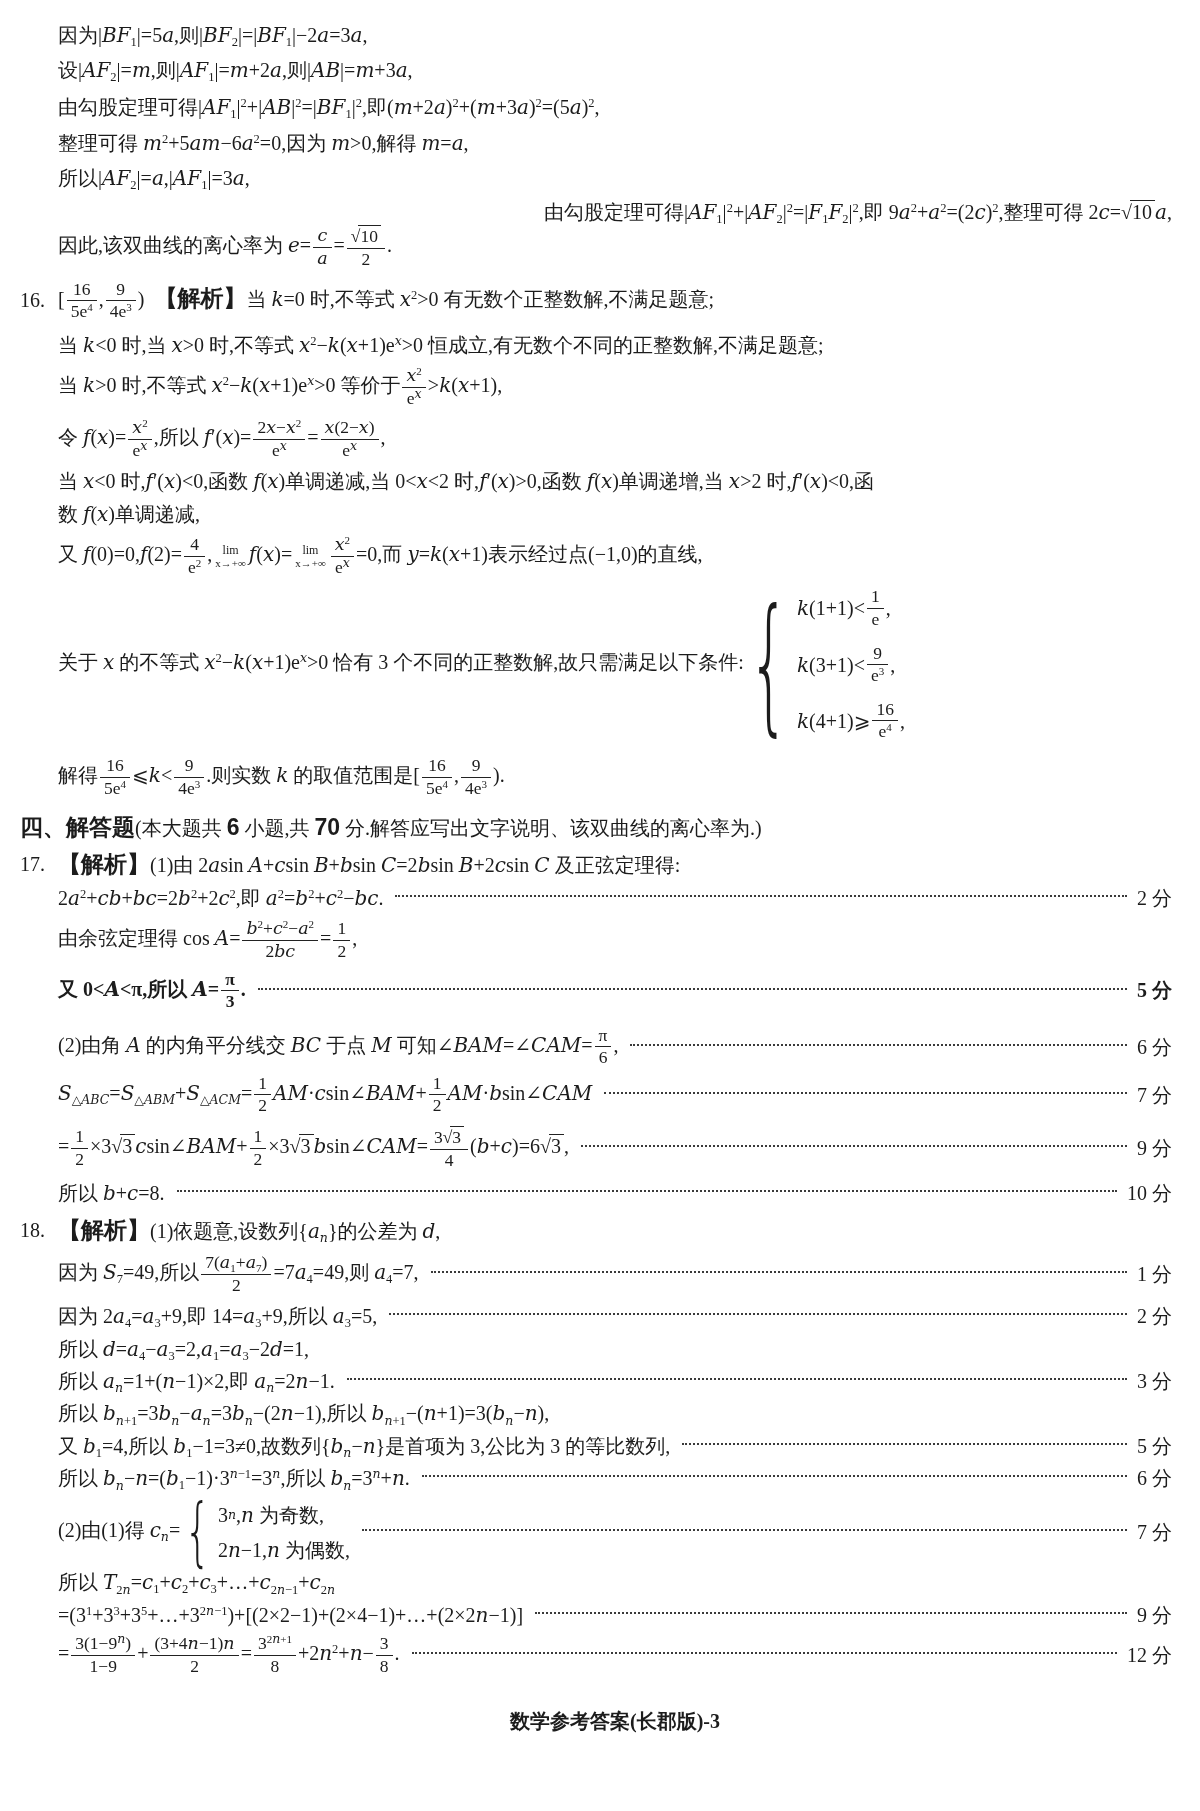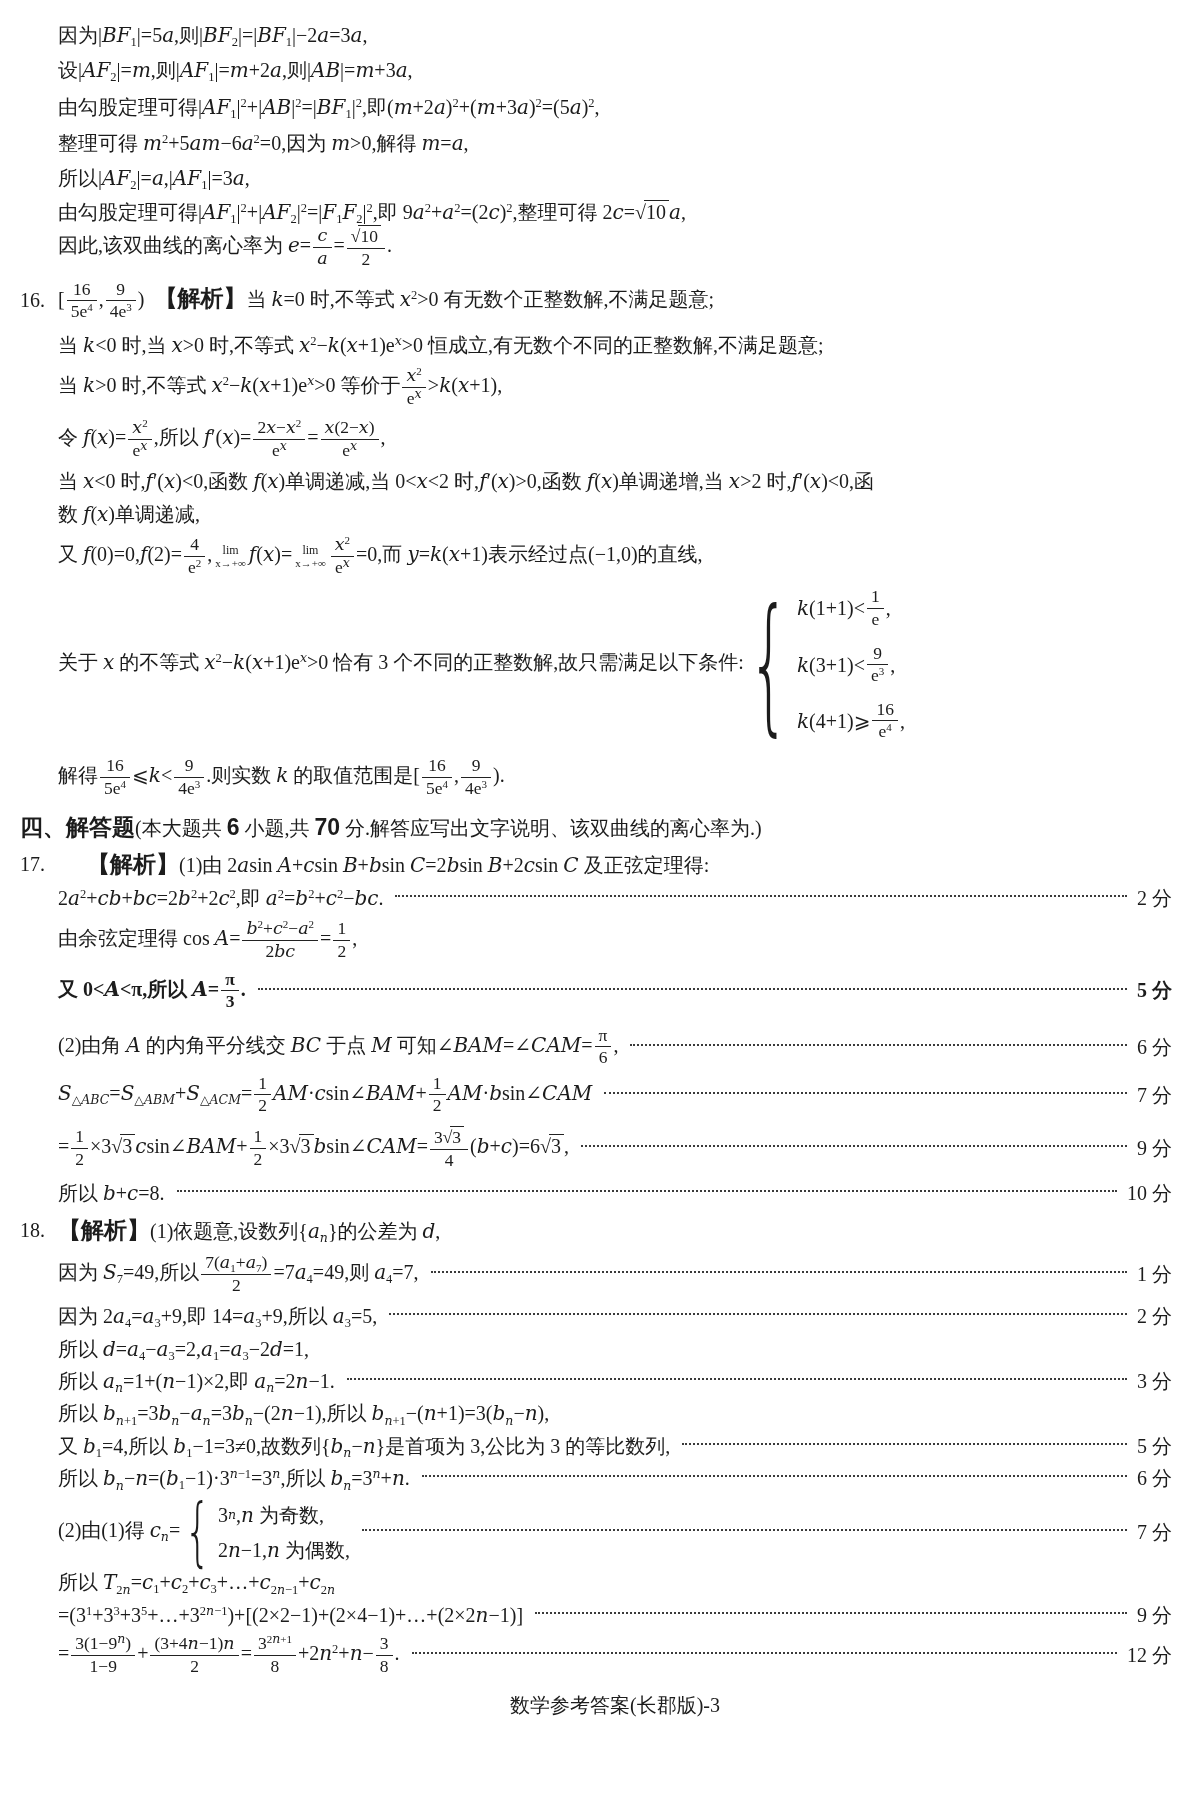--- a/index.html
+++ b/index.html
@@ -54,21 +54,21 @@
       </div>
       <div class="line" style="margin-top: 10px;">
         <span class="content"><span class="t">由勾股定理可得|</span><span class="v"><span class="t">AF</span></span><sub><span class="t">1</span></sub><span class="t">|</span><sup><span class="t">2</span></sup><span class="t">+|</span><span class="v"><span class="t">AB</span></span><span class="t">|</span><sup><span class="t">2</span></sup><span class="t">=|</span><span class="v"><span class="t">BF</span></span><sub><span class="t">1</span></sub><span class="t">|</span><sup><span class="t">2</span></sup><span class="t">,即(</span><span class="v"><span class="t">m</span></span><span class="t">+2</span><span class="v"><span class="t">a</span></span><span class="t">)</span><sup><span class="t">2</span></sup><span class="t">+(</span><span class="v"><span class="t">m</span></span><span class="t">+3</span><span class="v"><span class="t">a</span></span><span class="t">)</span><sup><span class="t">2</span></sup><span class="t">=(5</span><span class="v"><span class="t">a</span></span><span class="t">)</span><sup><span class="t">2</span></sup><span class="t">,</span></span>
       </div>
       <div class="line" style="margin-top: 10px;">
         <span class="content"><span class="t">整理可得 </span><span class="v"><span class="t">m</span></span><sup><span class="t">2</span></sup><span class="t">+5</span><span class="v"><span class="t">am</span></span><span class="t">−6</span><span class="v"><span class="t">a</span></span><sup><span class="t">2</span></sup><span class="t">=0,因为 </span><span class="v"><span class="t">m</span></span><span class="t">&gt;0,解得 </span><span class="v"><span class="t">m</span></span><span class="t">=</span><span class="v"><span class="t">a</span></span><span class="t">,</span></span>
       </div>
       <div class="line" style="margin-top: 8px;">
         <span class="content"><span class="t">所以|</span><span class="v"><span class="t">AF</span></span><sub><span class="t">2</span></sub><span class="t">|=</span><span class="v"><span class="t">a</span></span><span class="t">,|</span><span class="v"><span class="t">AF</span></span><sub><span class="t">1</span></sub><span class="t">|=3</span><span class="v"><span class="t">a</span></span><span class="t">,</span></span>
       </div>
-      <div class="line" style="margin-top: 8px;">
+      <div class="line" style="margin-top: 8px; justify-content: flex-end;">
         <span class="content"><span class="t">由勾股定理可得|</span><span class="v"><span class="t">AF</span></span><sub><span class="t">1</span></sub><span class="t">|</span><sup><span class="t">2</span></sup><span class="t">+|</span><span class="v"><span class="t">AF</span></span><sub><span class="t">2</span></sub><span class="t">|</span><sup><span class="t">2</span></sup><span class="t">=|</span><span class="v"><span class="t">F</span></span><sub><span class="t">1</span></sub><span class="v"><span class="t">F</span></span><sub><span class="t">2</span></sub><span class="t">|</span><sup><span class="t">2</span></sup><span class="t">,即 9</span><span class="v"><span class="t">a</span></span><sup><span class="t">2</span></sup><span class="t">+</span><span class="v"><span class="t">a</span></span><sup><span class="t">2</span></sup><span class="t">=(2</span><span class="v"><span class="t">c</span></span><span class="t">)</span><sup><span class="t">2</span></sup><span class="t">,整理可得 2</span><span class="v"><span class="t">c</span></span><span class="t">=</span><span class="r"><span class="rs">√</span><span class="rb"><span class="t">10</span></span></span><span class="v"><span class="t">a</span></span><span class="t">,</span></span>
       </div>
       <div class="line" style="">
         <span class="content"><span class="t">因此,该双曲线的离心率为 </span><span class="v"><span class="t">e</span></span><span class="t">=</span><span class="f"><span class="fn"><span class="v"><span class="t">c</span></span></span><span class="fd"><span class="v"><span class="t">a</span></span></span></span><span class="t">=</span><span class="f"><span class="fn"><span class="r"><span class="rs">√</span><span class="rb"><span class="t">10</span></span></span></span><span class="fd"><span class="t">2</span></span></span><span class="t">.</span></span>
       </div>
       <div class="line" style="margin-top: 10px;">
         <span class="num">16.</span>
         <span class="content"><span class="t">[</span><span class="f"><span class="fn"><span class="t">16</span></span><span class="fd"><span class="t">5e</span><sup><span class="t">4</span></sup></span></span><span class="t">,</span><span class="f"><span class="fn"><span class="t">9</span></span><span class="fd"><span class="t">4e</span><sup><span class="t">3</span></sup></span></span><span class="t">)  </span><span class="bd"><span class="t">【解析】</span></span><span class="t">当 </span><span class="v"><span class="t">k</span></span><span class="t">=0 时,不等式 </span><span class="v"><span class="t">x</span></span><sup><span class="t">2</span></sup><span class="t">&gt;0 有无数个正整数解,不满足题意;</span></span>
       </div>
       <div class="line" style="margin-top: 10px;">
@@ -91,21 +91,21 @@
       </div>
       <div class="line" style="margin-top: 10px;">
         <span class="content"><span class="t">关于 </span><span class="v"><span class="t">x</span></span><span class="t"> 的不等式 </span><span class="v"><span class="t">x</span></span><sup><span class="t">2</span></sup><span class="t">−</span><span class="v"><span class="t">k</span></span><span class="t">(</span><span class="v"><span class="t">x</span></span><span class="t">+1)e</span><sup><span class="v"><span class="t">x</span></span></sup><span class="t">&gt;0 恰有 3 个不同的正整数解,故只需满足以下条件:</span><span class="cases big"><span class="cbrace">{</span><span class="crows"><span class="crow"><span class="v"><span class="t">k</span></span><span class="t">(1+1)&lt;</span><span class="f"><span class="fn"><span class="t">1</span></span><span class="fd"><span class="t">e</span></span></span><span class="t">,</span></span><span class="crow"><span class="v"><span class="t">k</span></span><span class="t">(3+1)&lt;</span><span class="f"><span class="fn"><span class="t">9</span></span><span class="fd"><span class="t">e</span><sup><span class="t">3</span></sup></span></span><span class="t">,</span></span><span class="crow"><span class="v"><span class="t">k</span></span><span class="t">(4+1)⩾</span><span class="f"><span class="fn"><span class="t">16</span></span><span class="fd"><span class="t">e</span><sup><span class="t">4</span></sup></span></span><span class="t">,</span></span></span></span></span>
       </div>
       <div class="line" style="margin-top: 14px;">
         <span class="content"><span class="t">解得</span><span class="f"><span class="fn"><span class="t">16</span></span><span class="fd"><span class="t">5e</span><sup><span class="t">4</span></sup></span></span><span class="t">⩽</span><span class="v"><span class="t">k</span></span><span class="t">&lt;</span><span class="f"><span class="fn"><span class="t">9</span></span><span class="fd"><span class="t">4e</span><sup><span class="t">3</span></sup></span></span><span class="t">.则实数 </span><span class="v"><span class="t">k</span></span><span class="t"> 的取值范围是[</span><span class="f"><span class="fn"><span class="t">16</span></span><span class="fd"><span class="t">5e</span><sup><span class="t">4</span></sup></span></span><span class="t">,</span><span class="f"><span class="fn"><span class="t">9</span></span><span class="fd"><span class="t">4e</span><sup><span class="t">3</span></sup></span></span><span class="t">).</span></span>
       </div>
       <div class="line outdent" style="margin-top: 14px;">
         <span class="content"><span class="bd"><span class="t">四、解答题</span></span><span class="t">(本大题共 </span><span class="bd"><span class="t">6</span></span><span class="t"> 小题,共 </span><span class="bd"><span class="t">70</span></span><span class="t"> 分.解答应写出文字说明、该双曲线的离心率为.)</span></span>
       </div>
-      <div class="line" style="margin-top: 6px; gap: 29px;">
+      <div class="line" style="margin-top: 6px;">
         <span class="num">17.</span>
         <span class="content"><span class="bd"><span class="t">【解析】</span></span><span class="t">(1)由 2</span><span class="v"><span class="t">a</span></span><span class="t">sin </span><span class="v"><span class="t">A</span></span><span class="t">+</span><span class="v"><span class="t">c</span></span><span class="t">sin </span><span class="v"><span class="t">B</span></span><span class="t">+</span><span class="v"><span class="t">b</span></span><span class="t">sin </span><span class="v"><span class="t">C</span></span><span class="t">=2</span><span class="v"><span class="t">b</span></span><span class="t">sin </span><span class="v"><span class="t">B</span></span><span class="t">+2</span><span class="v"><span class="t">c</span></span><span class="t">sin </span><span class="v"><span class="t">C</span></span><span class="t"> 及正弦定理得:</span></span>
       </div>
       <div class="line" style="margin-top: 6px;">
         <span class="content"><span class="t">2</span><span class="v"><span class="t">a</span></span><sup><span class="t">2</span></sup><span class="t">+</span><span class="v"><span class="t">cb</span></span><span class="t">+</span><span class="v"><span class="t">bc</span></span><span class="t">=2</span><span class="v"><span class="t">b</span></span><sup><span class="t">2</span></sup><span class="t">+2</span><span class="v"><span class="t">c</span></span><sup><span class="t">2</span></sup><span class="t">,即 </span><span class="v"><span class="t">a</span></span><sup><span class="t">2</span></sup><span class="t">=</span><span class="v"><span class="t">b</span></span><sup><span class="t">2</span></sup><span class="t">+</span><span class="v"><span class="t">c</span></span><sup><span class="t">2</span></sup><span class="t">−</span><span class="v"><span class="t">bc</span></span><span class="t">.</span></span>
         <span class="leader"></span>
         <span class="score">2 分</span>
       </div>
       <div class="line" style="margin-top: 8px;">
         <span class="content"><span class="t">由余弦定理得 cos </span><span class="v"><span class="t">A</span></span><span class="t">=</span><span class="f"><span class="fn"><span class="v"><span class="t">b</span></span><sup><span class="t">2</span></sup><span class="t">+</span><span class="v"><span class="t">c</span></span><sup><span class="t">2</span></sup><span class="t">−</span><span class="v"><span class="t">a</span></span><sup><span class="t">2</span></sup></span><span class="fd"><span class="t">2</span><span class="v"><span class="t">bc</span></span></span></span><span class="t">=</span><span class="f"><span class="fn"><span class="t">1</span></span><span class="fd"><span class="t">2</span></span></span><span class="t">,</span></span>
@@ -182,16 +182,16 @@
         <span class="content"><span class="t">=(3</span><sup><span class="t">1</span></sup><span class="t">+3</span><sup><span class="t">3</span></sup><span class="t">+3</span><sup><span class="t">5</span></sup><span class="t">+…+3</span><sup><span class="t">2</span><span class="v"><span class="t">n</span></span><span class="t">−1</span></sup><span class="t">)+[(2×2−1)+(2×4−1)+…+(2×2</span><span class="v"><span class="t">n</span></span><span class="t">−1)]</span></span>
         <span class="leader"></span>
         <span class="score">9 分</span>
       </div>
       <div class="line" style="margin-top: 6px;">
         <span class="content"><span class="t">=</span><span class="f"><span class="fn"><span class="t">3(1−9</span><sup><span class="v"><span class="t">n</span></span></sup><span class="t">)</span></span><span class="fd"><span class="t">1−9</span></span></span><span class="t">+</span><span class="f"><span class="fn"><span class="t">(3+4</span><span class="v"><span class="t">n</span></span><span class="t">−1)</span><span class="v"><span class="t">n</span></span></span><span class="fd"><span class="t">2</span></span></span><span class="t">=</span><span class="f"><span class="fn"><span class="t">3</span><sup><span class="t">2</span><span class="v"><span class="t">n</span></span><span class="t">+1</span></sup></span><span class="fd"><span class="t">8</span></span></span><span class="t">+2</span><span class="v"><span class="t">n</span></span><sup><span class="t">2</span></sup><span class="t">+</span><span class="v"><span class="t">n</span></span><span class="t">−</span><span class="f"><span class="fn"><span class="t">3</span></span><span class="fd"><span class="t">8</span></span></span><span class="t">.</span></span>
         <span class="leader"></span>
         <span class="score">12 分</span>
       </div>
     </div>
-  <div class="line footer-line" style="margin-top:16px;">
+  <div class="line footer-line" style="margin-top:32px;font-weight:bold;">
     <span class="t">数学参考答案(长郡版)-3</span>
   </div>
 </div>
 
 </body></html>

